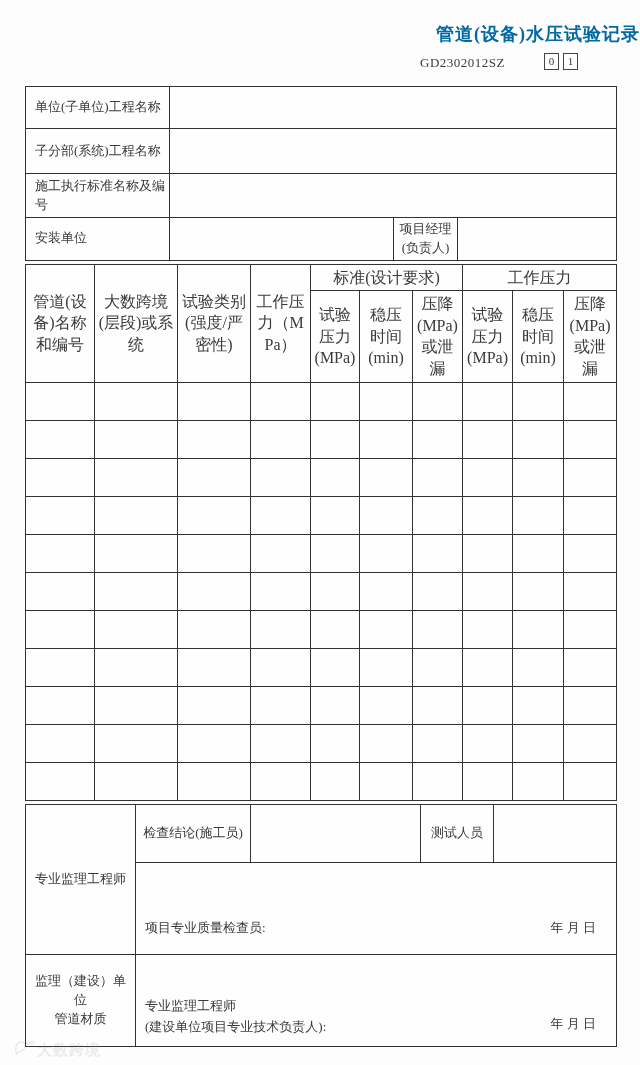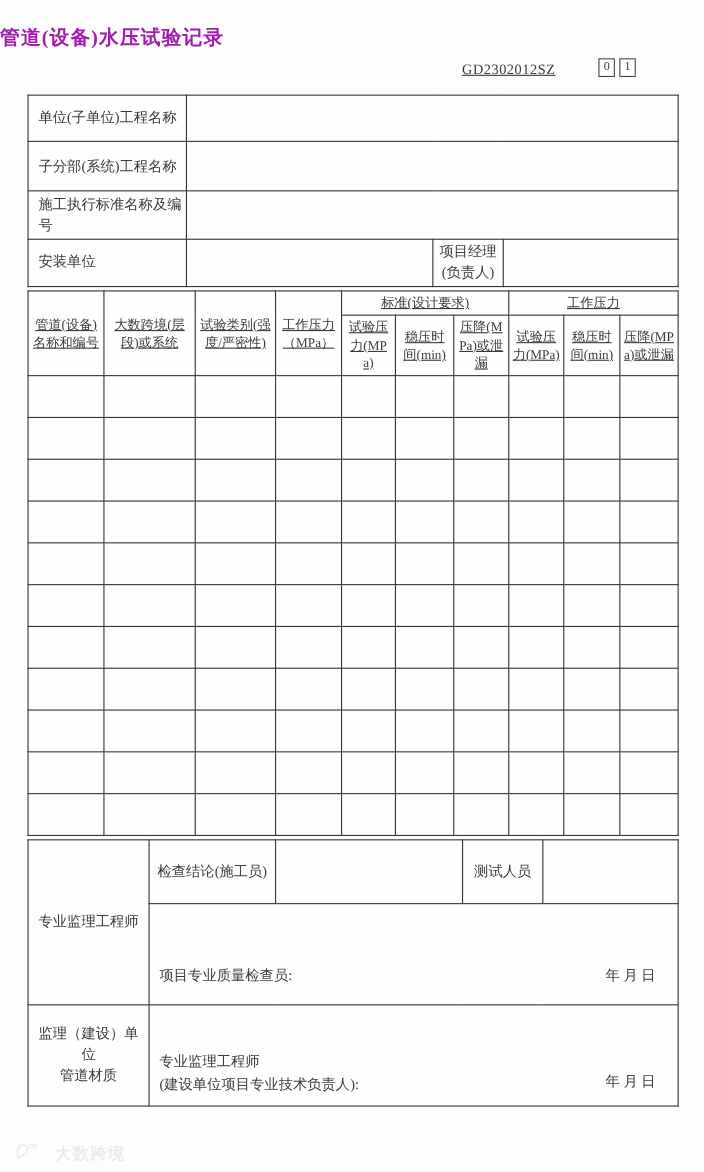--- a/index.html
+++ b/index.html
@@ -9,38 +9,37 @@
     width: 640px;
     height: 1065px;
     background: #fdfdfd;
     font-family: "Liberation Serif", "DejaVu Serif", serif;
     color: #3a3a3a;
     overflow: hidden;
   }
   .title {
     margin: 0;
     padding-top: 22px;
-    text-align: left;
+    text-align: right;
     font-size: 18px;
     font-weight: bold;
     letter-spacing: 1px;
-    color: #a21caf;
+    color: #0369a1;
   }
   .code-row {
     position: relative;
     height: 30px;
     margin-top: 4px;
   }
   .form-code {
     position: absolute;
     left: 420px;
     top: 5px;
     font-size: 13px;
     letter-spacing: 0.5px;
-    text-decoration: underline;
   }
   .page-boxes {
     position: absolute;
     right: 62px;
     top: 3px;
     display: flex;
     gap: 4px;
   }
   .page-box {
     width: 15px;
@@ -66,39 +65,38 @@
     vertical-align: middle;
     word-break: break-all;
     line-height: 1.45;
   }
   .info-table { margin-top: 6px; }
   .info-table td.lbl { text-align: left; padding-left: 9px; }
   .info-table td.lbl-c { text-align: center; padding: 2px 3px; }
   .main-table { margin-top: 3px; }
   .main-table th {
     text-align: center;
-    font-size: 12px;
+    font-size: 16px;
     line-height: 1.35;
     padding: 2px 3px;
-    text-decoration: underline;
   }
   .footer-table { margin-top: 3px; }
   .footer-table td.lbl-c { text-align: center; }
   .cell-rel { position: relative; }
   .sig-left  { position: absolute; left: 9px;  bottom: 16px; white-space: nowrap; }
   .sig-right { position: absolute; right: 20px; bottom: 16px; white-space: nowrap; }
   .sig-block { position: absolute; left: 9px; bottom: 8px; line-height: 1.6; text-align: left; }
   .sig-date-c { position: absolute; right: 20px; bottom: 12px; white-space: nowrap; }
   .watermark {
     position: absolute;
     left: 14px;
     bottom: 4px;
     display: flex;
     align-items: center;
-    gap: 16px;
+    gap: 3px;
     opacity: 0.16;
     color: #8a8a8a;
     font-size: 15px;
     font-weight: bold;
     letter-spacing: 1px;
   }
   .wm-logo { display: inline-block; }
 </style>
 </head>
 <body>

